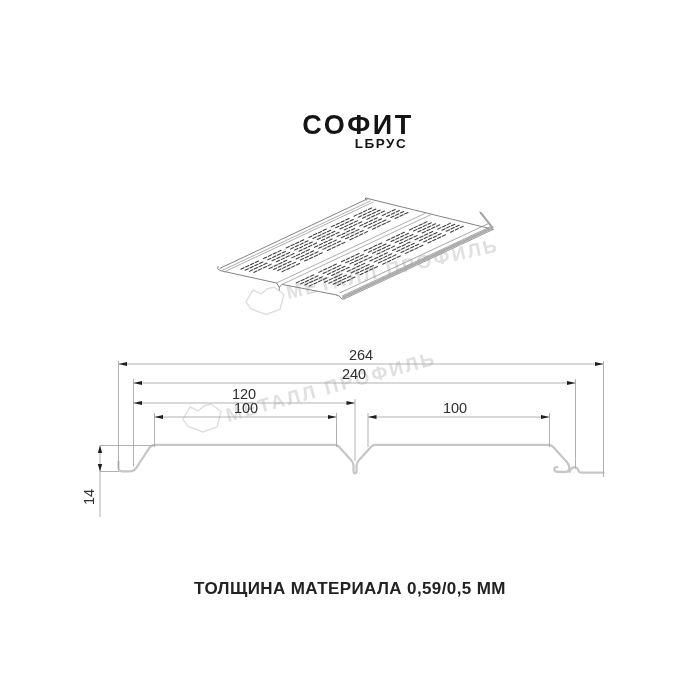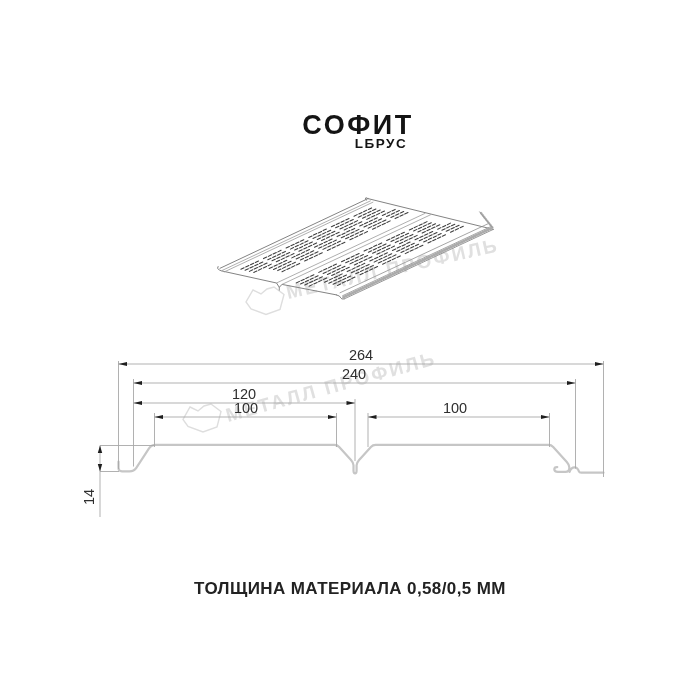--- a/index.html
+++ b/index.html
@@ -494,14 +494,14 @@
 
       <text class="dimtxt" x="361" y="360" text-anchor="middle">264</text>
       <text class="dimtxt" x="354" y="379" text-anchor="middle">240</text>
       <text class="dimtxt" x="244" y="399" text-anchor="middle">120</text>
       <text class="dimtxt" x="246" y="413" text-anchor="middle">100</text>
       <text class="dimtxt" x="455" y="413" text-anchor="middle">100</text>
       <text class="dimtxt" transform="translate(94,497) rotate(-90)" text-anchor="middle">14</text>
     </g>
   </svg>
 
-  <div class="thickness">ТОЛЩИНА МАТЕРИАЛА 0,58/0,5 ММ</div>
+  <div class="thickness">ТОЛЩИНА МАТЕРИАЛА 0,59/0,5 ММ</div>
 </div>
 
 </body></html>

